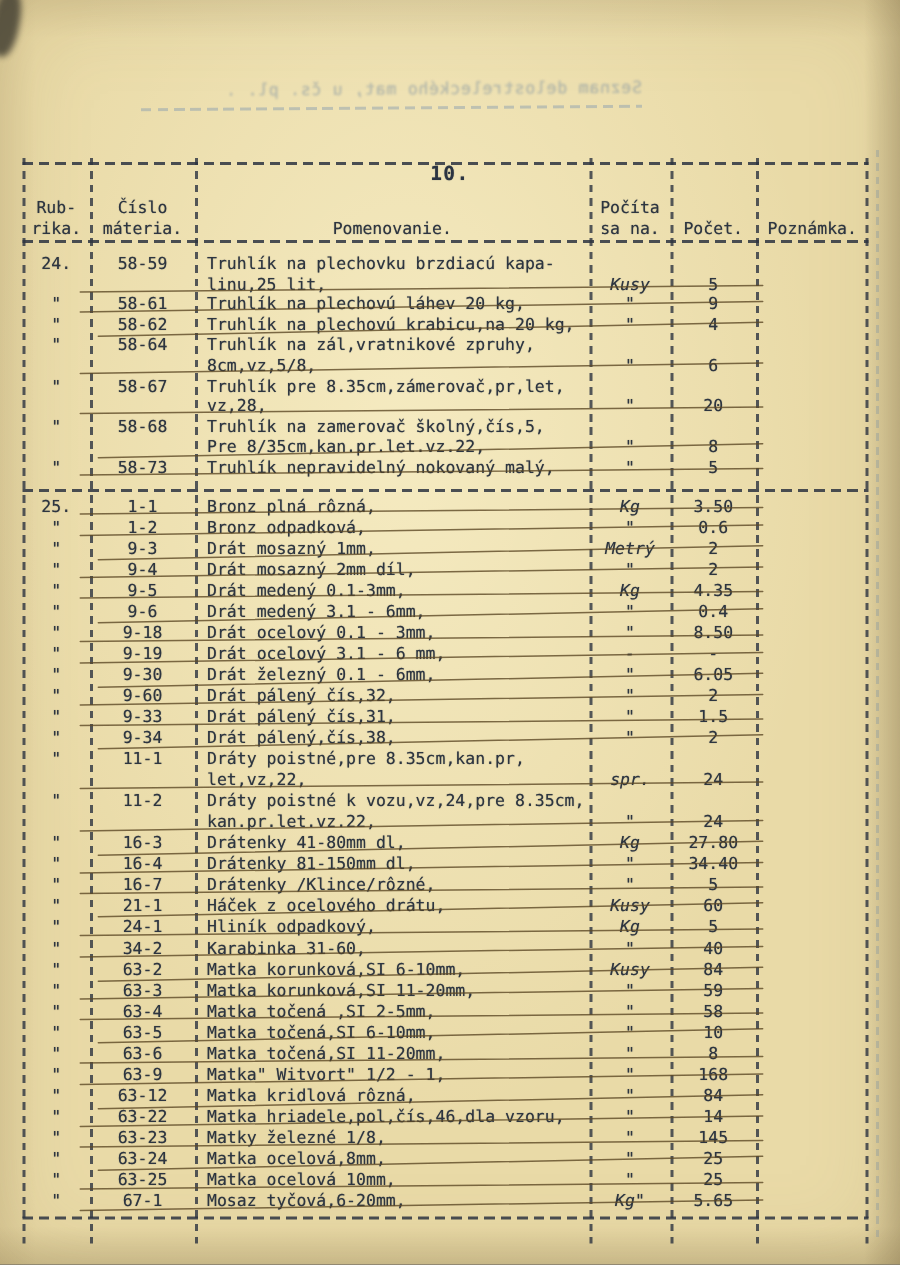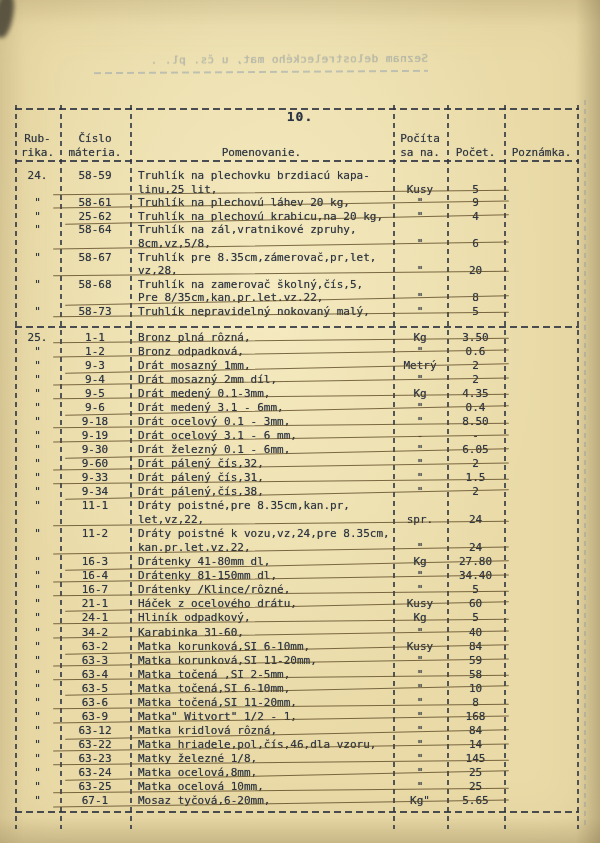--- a/index.html
+++ b/index.html
@@ -58,21 +58,21 @@
   .hc1{width:45px}.hc2{width:70px}.hc3{width:263px}.hc4{width:54px}.hc5{width:57px}.hc6{flex:1}
   .body{ position:relative;z-index:2;font-size:11px; }
   .body.sec24{ padding:7px 0 7px 0; }
   .body.sec24 .row{ line-height:13.6px; }
   .body.sec25{ padding:3px 0 3px 0; }
   .body.sec25 .row{ line-height:14.05px; }
   .row{ display:flex;position:relative; }
   .c-rub{ width:45px;text-align:center;align-self:flex-start; }
   .c-cis{ width:70px;text-align:center;align-self:flex-start; }
   .c-name{ width:263px;padding-left:8px;box-sizing:border-box;align-self:flex-start;text-align:left; }
-  .c-unit{ width:54px;text-align:center;align-self:flex-end; }
+  .c-unit{ width:54px;text-align:center;align-self:flex-end;font-style:italic; }
   .c-count{ width:57px;text-align:center;align-self:flex-end; }
   .c-note{ flex:1;align-self:flex-end; }
   .strike{
     position:absolute;left:38px;right:70px;bottom:4px;height:1.3px;
     background:rgba(92,72,38,.8);transform:rotate(-.9deg);z-index:3;
     border-radius:1px;
   }
   .row:nth-child(odd) .strike{ transform:rotate(-.55deg);bottom:3px; }
   .row:nth-child(3n) .strike{ transform:rotate(-1.2deg);left:50px; }
 </style>
@@ -139,21 +139,21 @@
           <div class="c-name">
             <div>Truhlík na plechovú láhev 20 kg,</div>
           </div>
           <div class="c-unit">"</div>
           <div class="c-count">9</div>
           <div class="c-note"></div>
           <div class="strike"></div>
         </div>
         <div class="row">
           <div class="c-rub">"</div>
-          <div class="c-cis">25-62</div>
+          <div class="c-cis">58-62</div>
           <div class="c-name">
             <div>Truhlík na plechovú krabicu,na 20 kg,</div>
           </div>
           <div class="c-unit">"</div>
           <div class="c-count">4</div>
           <div class="c-note"></div>
           <div class="strike"></div>
         </div>
         <div class="row">
           <div class="c-rub">"</div>

